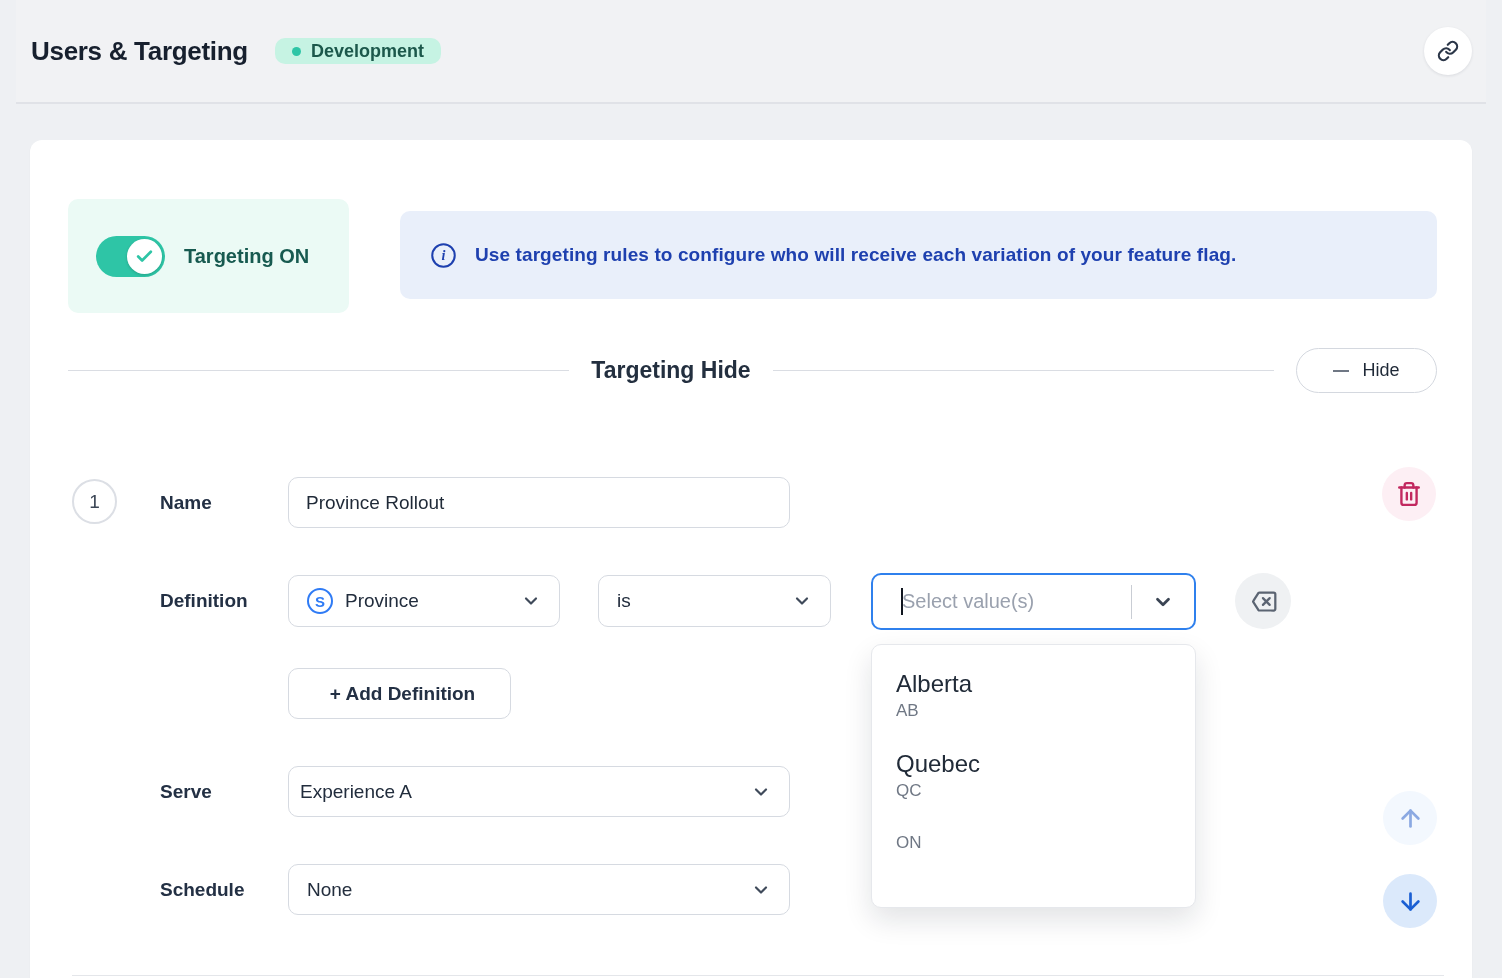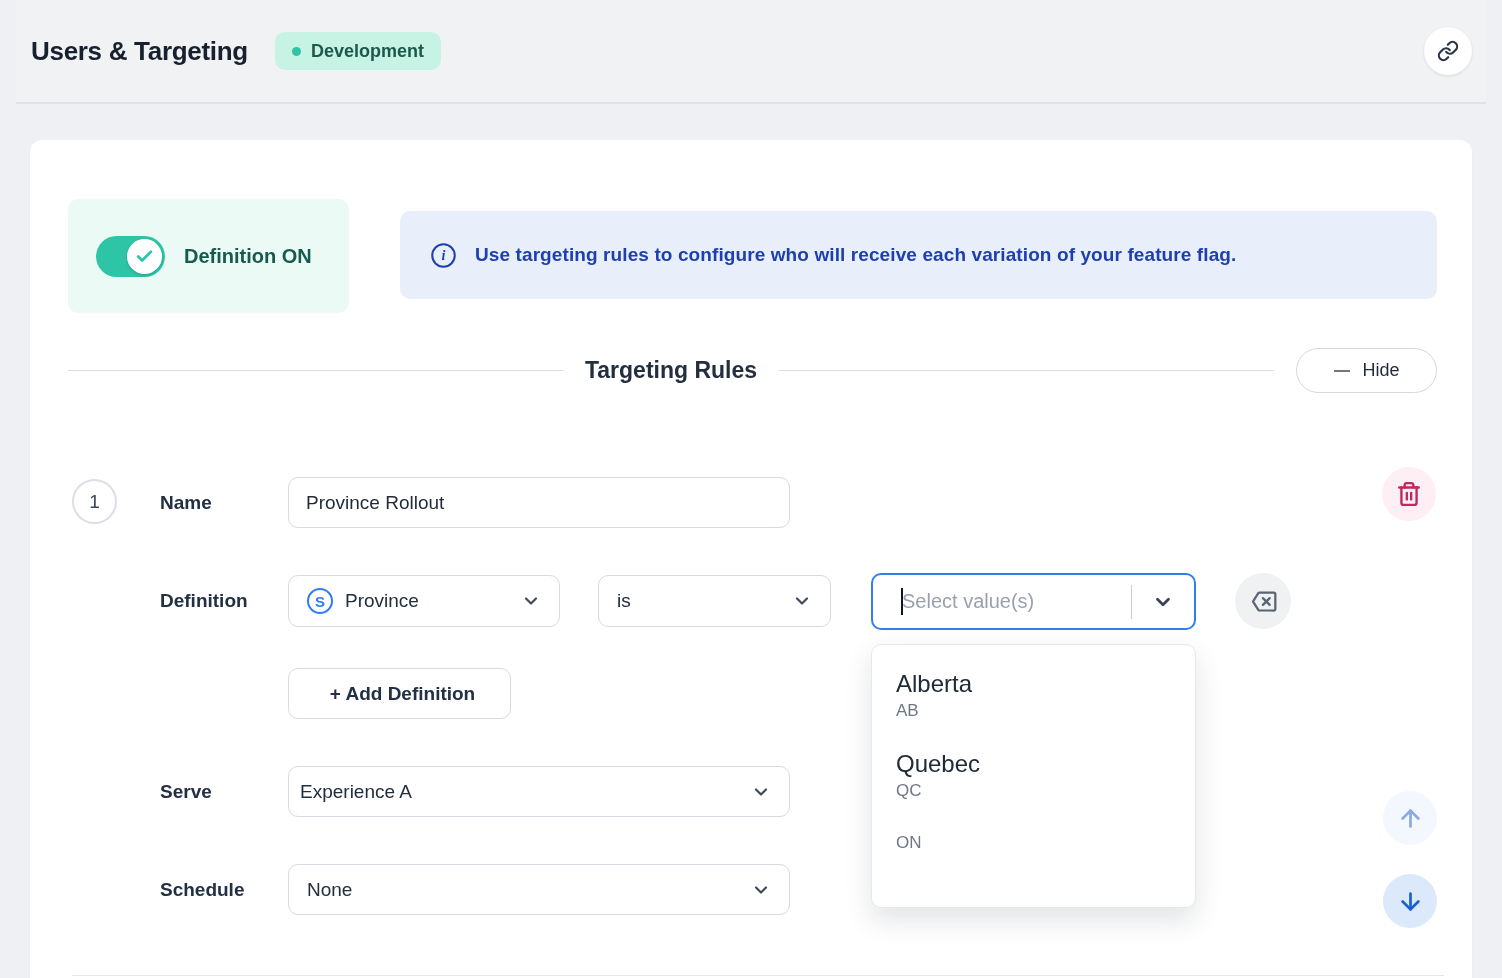--- a/index.html
+++ b/index.html
@@ -23,21 +23,21 @@
     padding:0 14px 0 15px;
   }
   .page-title {
     font-size:26px;
     font-weight:bold;
     color:#17202e;
     letter-spacing:-0.3px;
   }
   .env-badge {
     margin-left:27px;
-    height:38px;
+    height:26px;
     background:#c6f3e3;
     border-radius:10px;
     display:flex;
     align-items:center;
     gap:10px;
     padding:0 17px;
     font-size:18px;
     font-weight:600;
     color:#1c584b;
   }
@@ -227,36 +227,36 @@
 <div class="card">
 
   <div class="toggle-card">
     <button class="toggle">
       <span class="toggle-knob">
         <svg width="19" height="19" viewBox="0 0 24 24" fill="none" stroke="#2ec5a6" stroke-width="3.4" stroke-linecap="round" stroke-linejoin="round">
           <polyline points="20 6 9 17 4 12"></polyline>
         </svg>
       </span>
     </button>
-    <span class="toggle-label">Definition ON</span>
+    <span class="toggle-label">Targeting ON</span>
   </div>
 
   <div class="info-banner">
     <span>
       <svg width="27" height="27" viewBox="0 0 24 24" fill="none" stroke="#1e40af" stroke-width="1.8">
         <circle cx="12" cy="12" r="10"></circle>
         <text x="12" y="16.2" text-anchor="middle" font-family="Liberation Serif, serif" font-style="italic" font-weight="bold" font-size="12.5" fill="#1e40af" stroke="none">i</text>
       </svg>
     </span>
     <span class="info-text">Use targeting rules to configure who will receive each variation of your feature flag.</span>
   </div>
 
   <div class="rules-divider">
     <div class="div-line"></div>
-    <div class="rules-title">Targeting Rules</div>
+    <div class="rules-title">Targeting Hide</div>
     <div class="div-line"></div>
     <button class="hide-btn">
       <span class="minus-glyph"></span>
       <span>Hide</span>
     </button>
   </div>
 
   <div class="rule-number">1</div>
 
   <div class="field-label label-name">Name</div>

